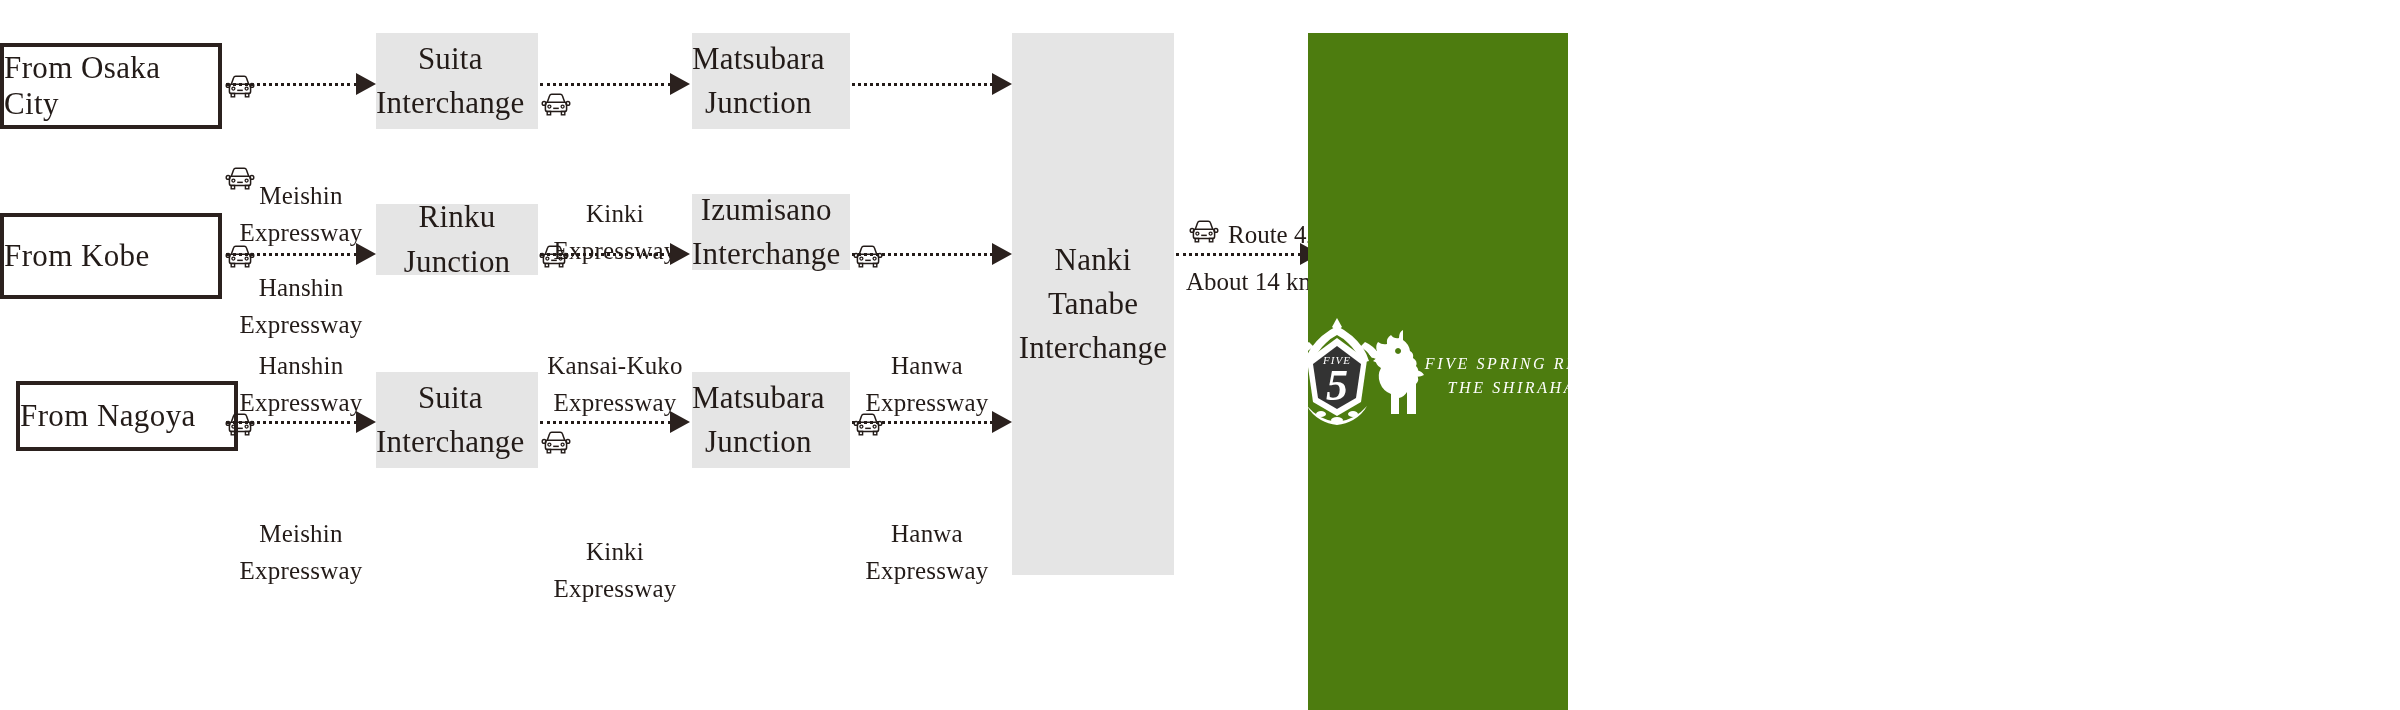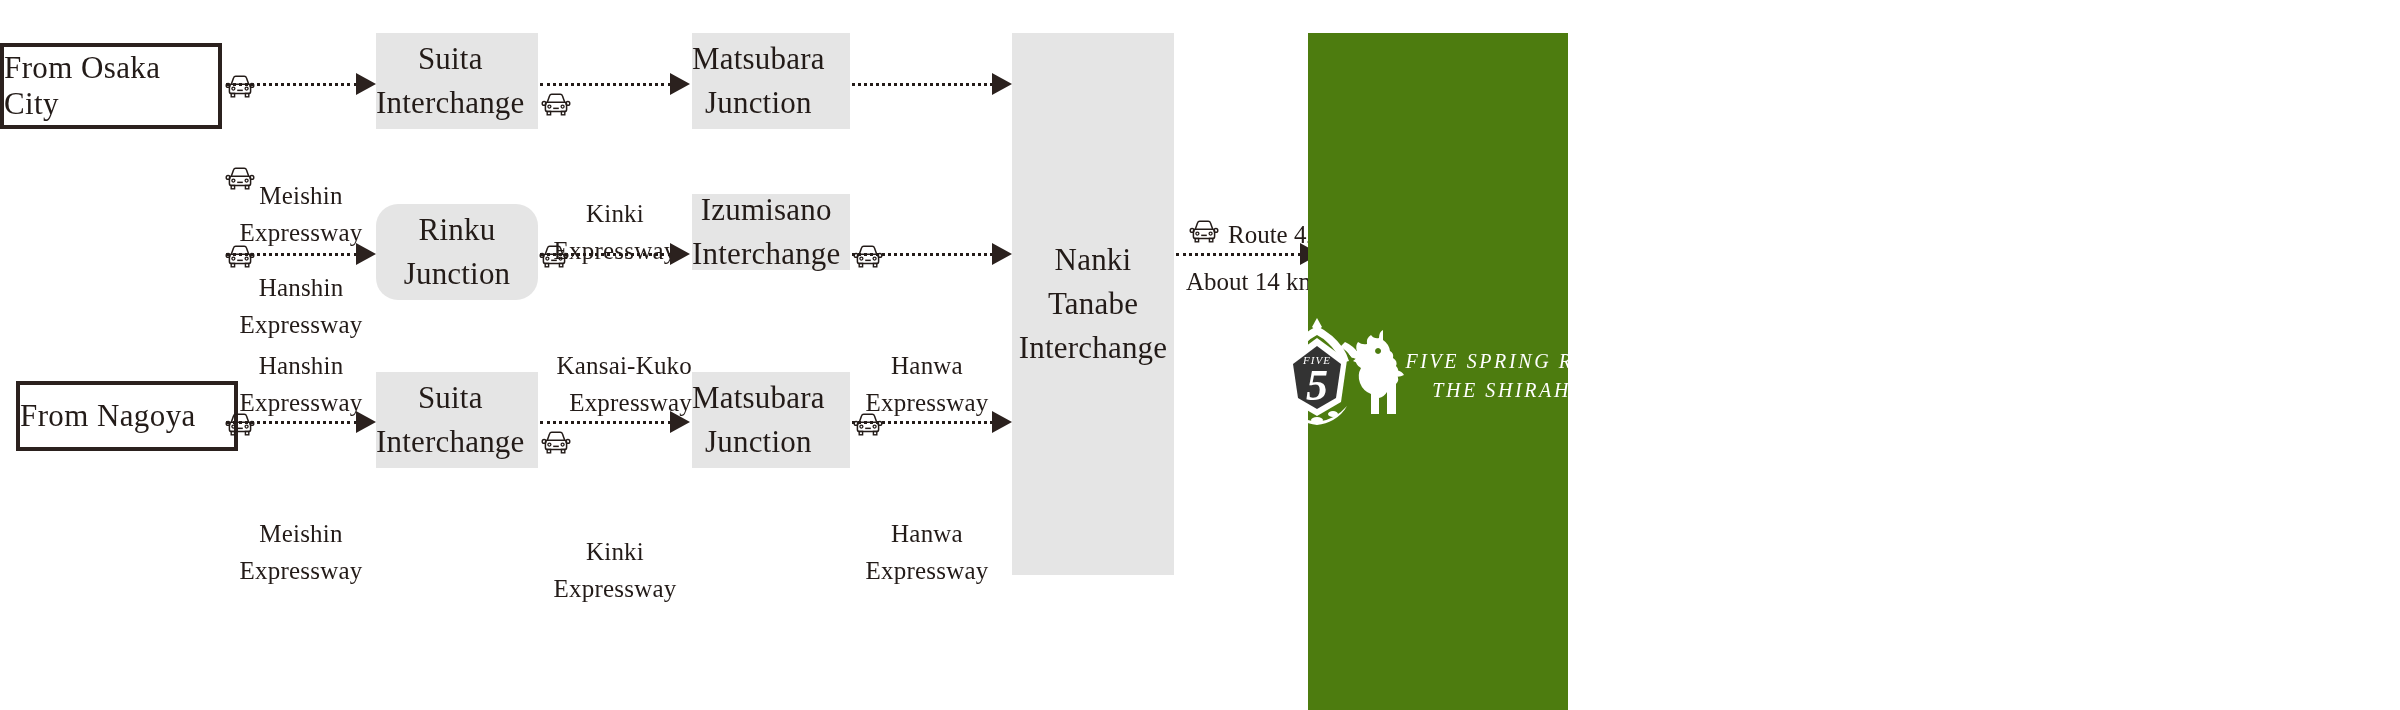--- a/index.html
+++ b/index.html
@@ -92,21 +92,21 @@
     align-items:center;
     justify-content:center;
     font-style:italic;
   }
   .crest{display:block;}
   .logotext{
     margin-top:8px;
     text-align:center;
     color:#ffffff;
     font-family:"Liberation Serif","DejaVu Serif",serif;
-    font-size:20px;
+    font-size:16px;
     letter-spacing:2.6px;
     line-height:1.45;
   }
   .logotext div{white-space:nowrap;}
 </style>
 </head>
 <body>
 
 <div class="stage">
 
@@ -183,20 +183,23 @@
 
   <div class="node" style="left:692px;top:33px;width:158px;height:96px;">
     <span><span>Matsubara</span><br><span>Junction</span></span>
   </div>
 
   <div class="conn" style="left:852px;top:82px;width:160px;">
     <span class="line"></span>
     <span class="head"></span>
   </div>
 
+  <div class="origin" style="left:0px;top:213px;width:222px;height:86px;">
+    <span>From Kobe</span>
+  </div>
 
   <div class="edgelabel" style="left:224px;top:170px;width:154px;">
     <span class="caricon">
       <svg width="32" height="26" viewBox="0 0 32 26" aria-hidden="true">
         <path d="M7.2 10.5 L9.6 3.8 Q10.1 2.3 11.7 2.3 L20.3 2.3 Q21.9 2.3 22.4 3.8 L24.8 10.5" fill="none" stroke="#231b18" stroke-width="1.5" stroke-linejoin="round"></path>
         <rect x="5.4" y="10.2" width="21.2" height="9.4" rx="2.2" fill="none" stroke="#231b18" stroke-width="1.5"></rect>
         <circle cx="9.4" cy="14.6" r="1.5" fill="none" stroke="#231b18" stroke-width="1.3"></circle>
         <circle cx="22.6" cy="14.6" r="1.5" fill="none" stroke="#231b18" stroke-width="1.3"></circle>
         <rect x="13.2" y="15.6" width="5.6" height="1.5" fill="#231b18"></rect>
         <circle cx="4.1" cy="11.4" r="1.9" fill="none" stroke="#231b18" stroke-width="1.4"></circle>
@@ -207,25 +210,25 @@
     </span>
     <span>Hanshin
 Expressway</span>
   </div>
 
   <div class="conn" style="left:226px;top:252px;width:150px;">
     <span class="line"></span>
     <span class="head"></span>
   </div>
 
-  <div class="node" style="left:376px;top:204px;width:162px;height:96px;border-radius:22px;">
+  <div class="node" style="left:376px;top:204px;width:162px;height:71px;">
     <span>Rinku Junction</span>
   </div>
 
-  <div class="edgelabel" style="left:538px;top:170px;width:154px;text-align:right;">
+  <div class="edgelabel" style="left:538px;top:170px;width:154px;">
     <span class="caricon">
       <svg width="32" height="26" viewBox="0 0 32 26" aria-hidden="true">
         <path d="M7.2 10.5 L9.6 3.8 Q10.1 2.3 11.7 2.3 L20.3 2.3 Q21.9 2.3 22.4 3.8 L24.8 10.5" fill="none" stroke="#231b18" stroke-width="1.5" stroke-linejoin="round"></path>
         <rect x="5.4" y="10.2" width="21.2" height="9.4" rx="2.2" fill="none" stroke="#231b18" stroke-width="1.5"></rect>
         <circle cx="9.4" cy="14.6" r="1.5" fill="none" stroke="#231b18" stroke-width="1.3"></circle>
         <circle cx="22.6" cy="14.6" r="1.5" fill="none" stroke="#231b18" stroke-width="1.3"></circle>
         <rect x="13.2" y="15.6" width="5.6" height="1.5" fill="#231b18"></rect>
         <circle cx="4.1" cy="11.4" r="1.9" fill="none" stroke="#231b18" stroke-width="1.4"></circle>
         <circle cx="27.9" cy="11.4" r="1.9" fill="none" stroke="#231b18" stroke-width="1.4"></circle>
         <rect x="7.2" y="19.4" width="3.4" height="3.4" fill="none" stroke="#231b18" stroke-width="1.4"></rect>

